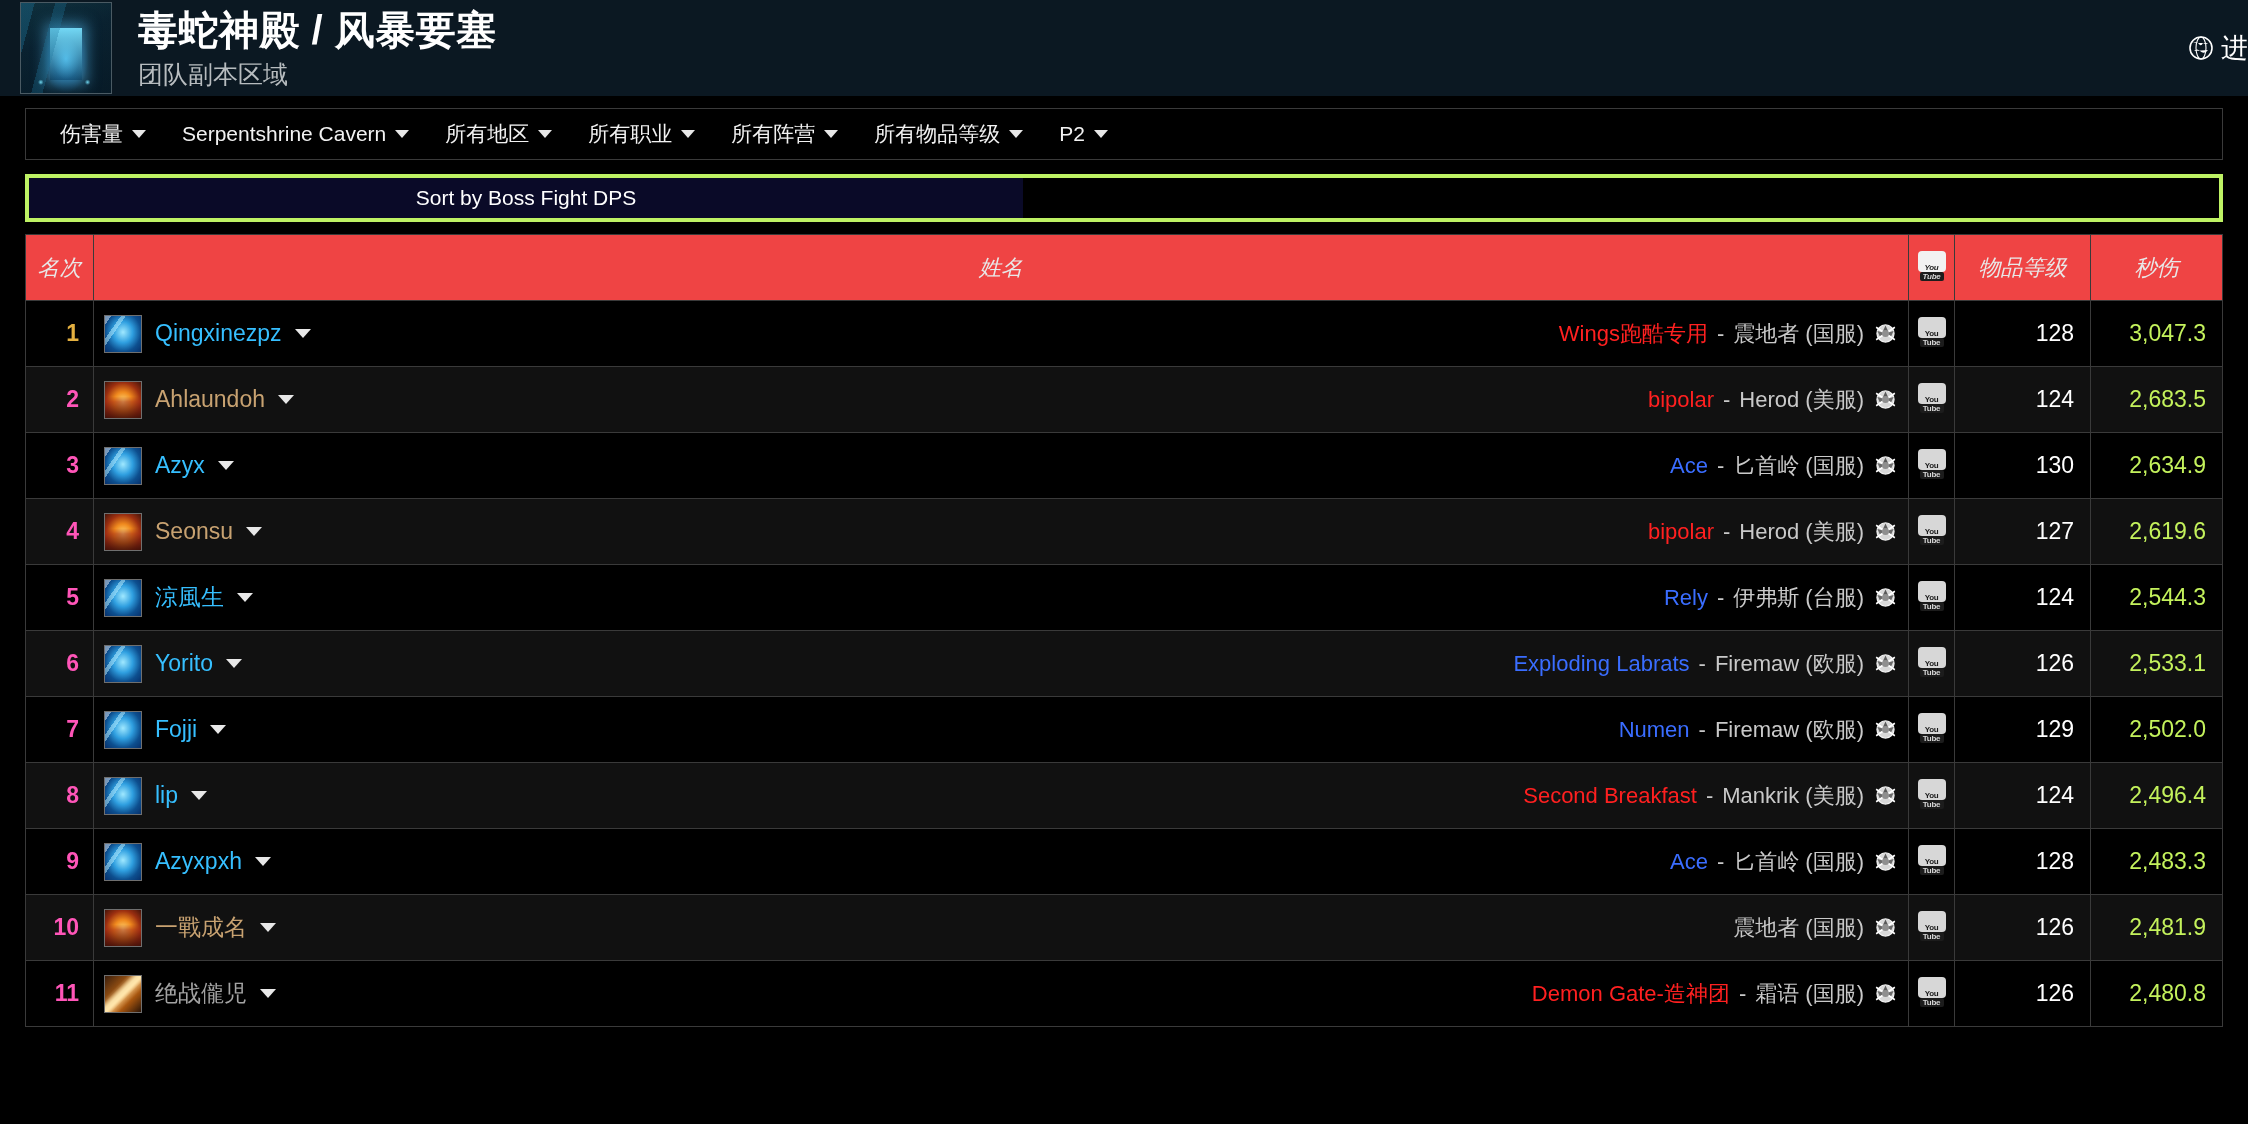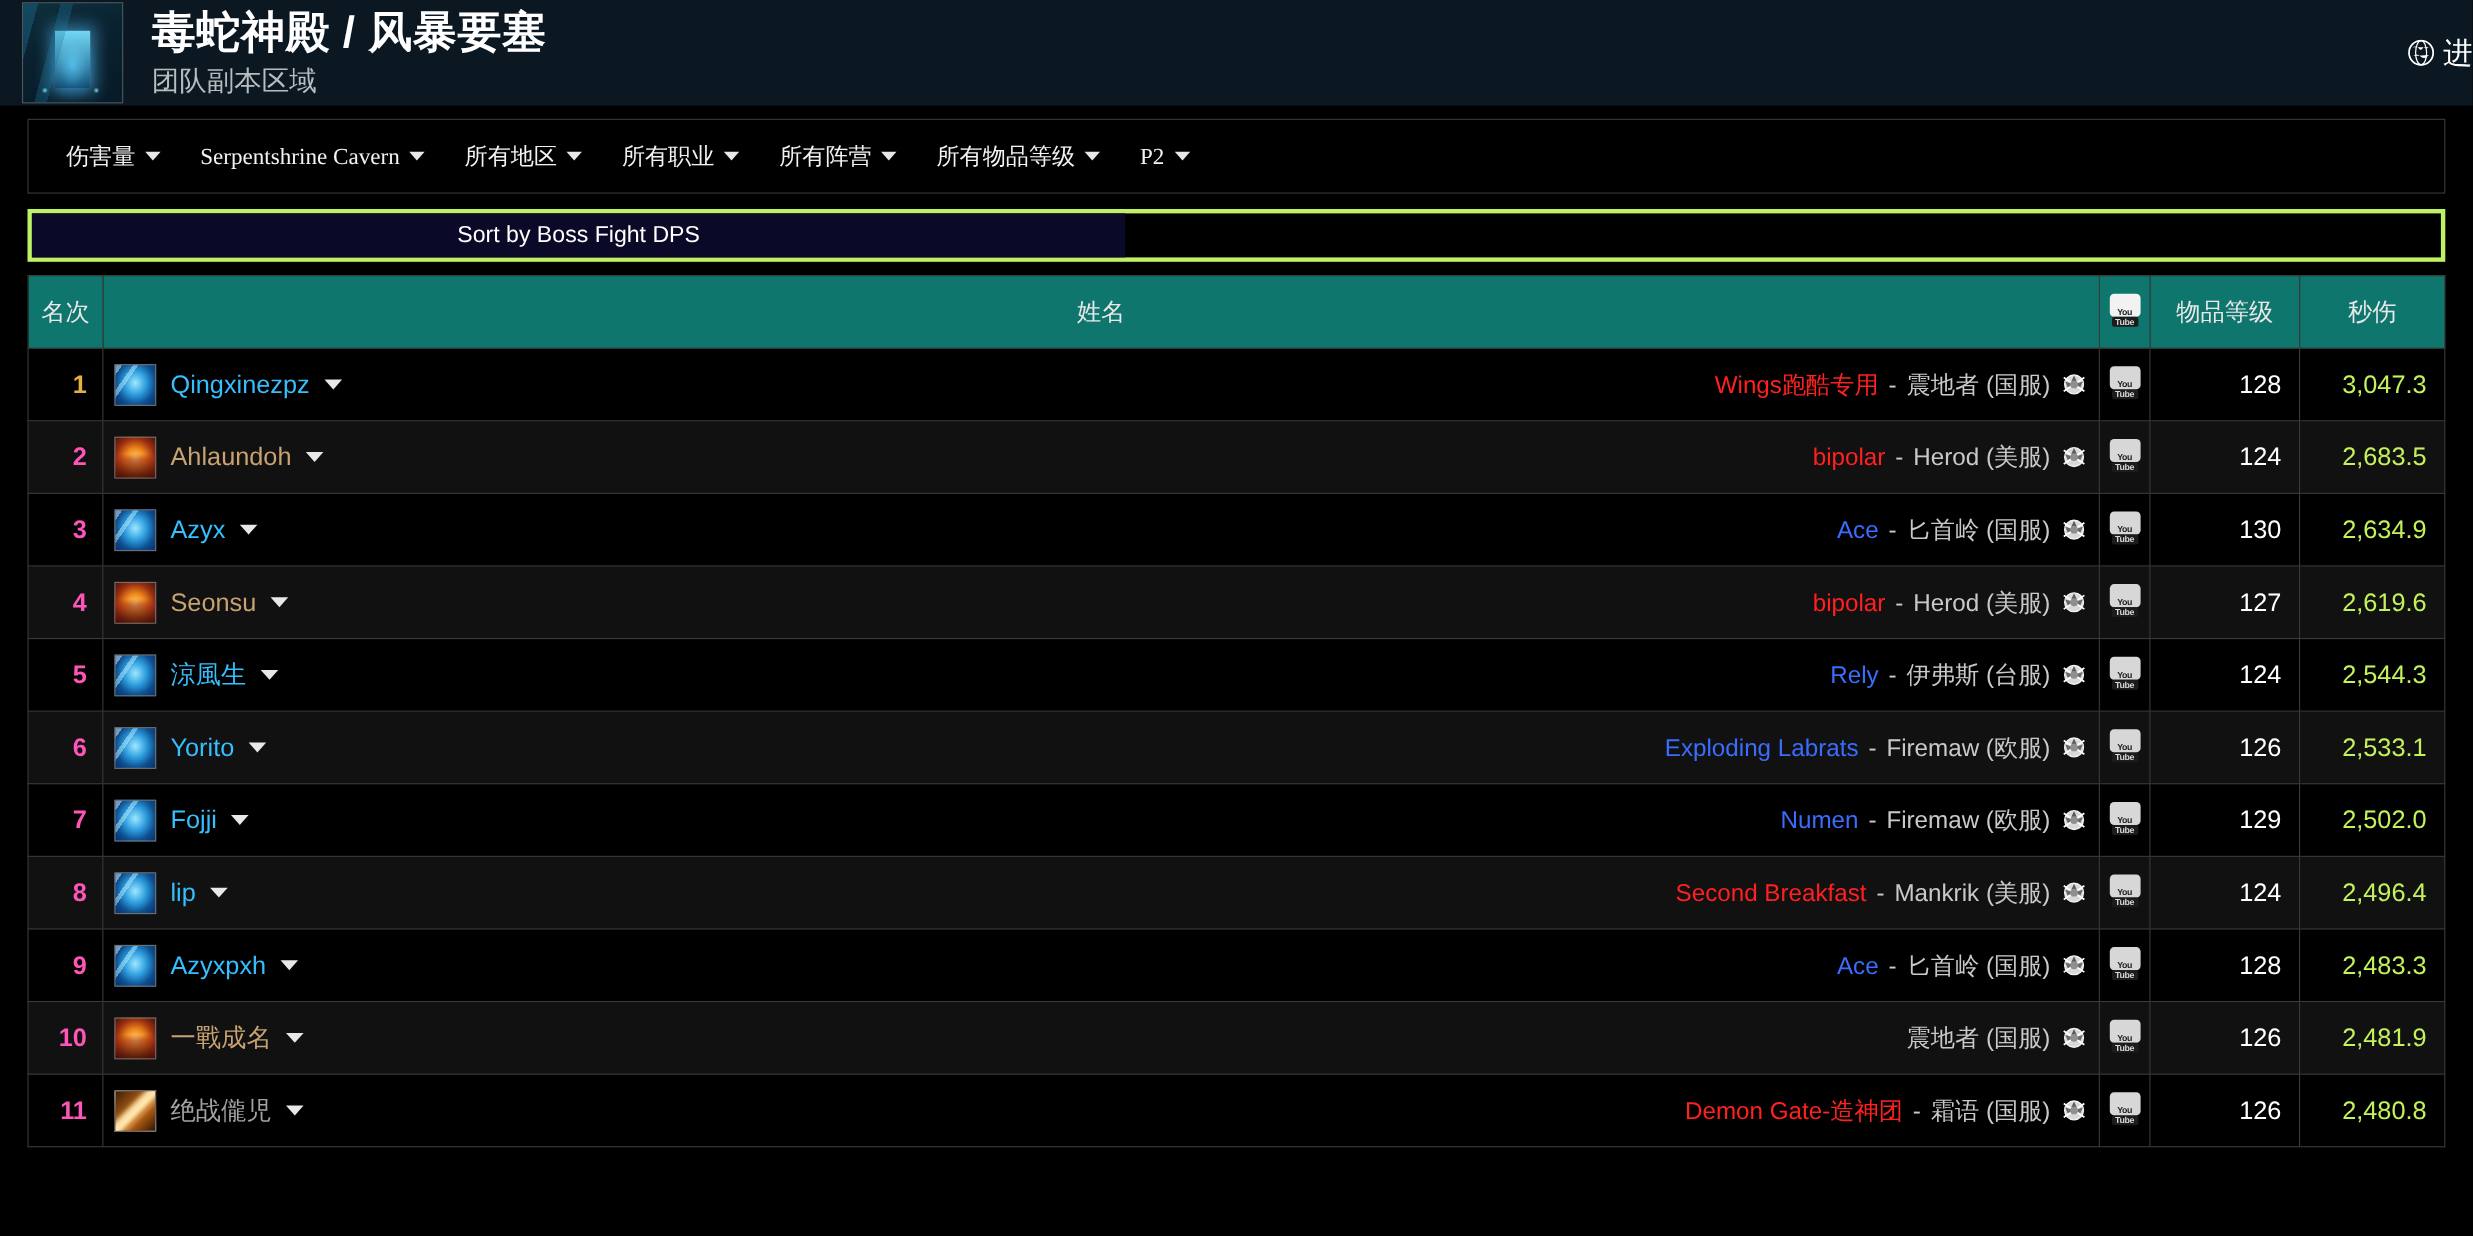--- a/index.html
+++ b/index.html
@@ -57,24 +57,23 @@
     display: flex; align-items: center; gap: 8px;
     color: #fff; font-size: 27px; white-space: nowrap;
   }
   .globe-icon { width: 24px; height: 24px; flex: 0 0 auto; }
 
   
   .filter-bar {
     margin: 12px 25px 0 25px;
     background: #000;
     border: 1px solid #3a3a3a;
-    height: 68px;
+    height: 52px;
     display: flex; align-items: center;
     padding: 0 16px;
-    font-family: Liberation Serif, serif;
   }
   .filter-item {
     color: #f2f2f2; font-size: 21px;
     padding: 0 18px;
     display: flex; align-items: center; gap: 9px;
     white-space: nowrap;
     cursor: pointer;
   }
   .caret {
     width: 0; height: 0;
@@ -109,23 +108,24 @@
     border-collapse: collapse;
     width: calc(100% - 50px);
     table-layout: fixed;
   }
   .rank-table th, .rank-table td {
     border: 1px solid #3a3a3a;
     height: 66px;
     font-size: 22px;
   }
   .rank-table thead th {
-    background: #0f766e;
+    background: #ef4444;
     color: #e8e8e8;
     font-weight: normal;
+    font-style: italic;
   }
   .col-rank  { width: 68px; }
   .col-name  { width: auto; }
   .col-yt    { width: 46px; }
   .col-ilvl  { width: 136px; }
   .col-dps   { width: 132px; }
 
   .rank-table tbody tr:nth-child(odd)  { background: #000000; }
   .rank-table tbody tr:nth-child(even) { background: #111111; }
 

